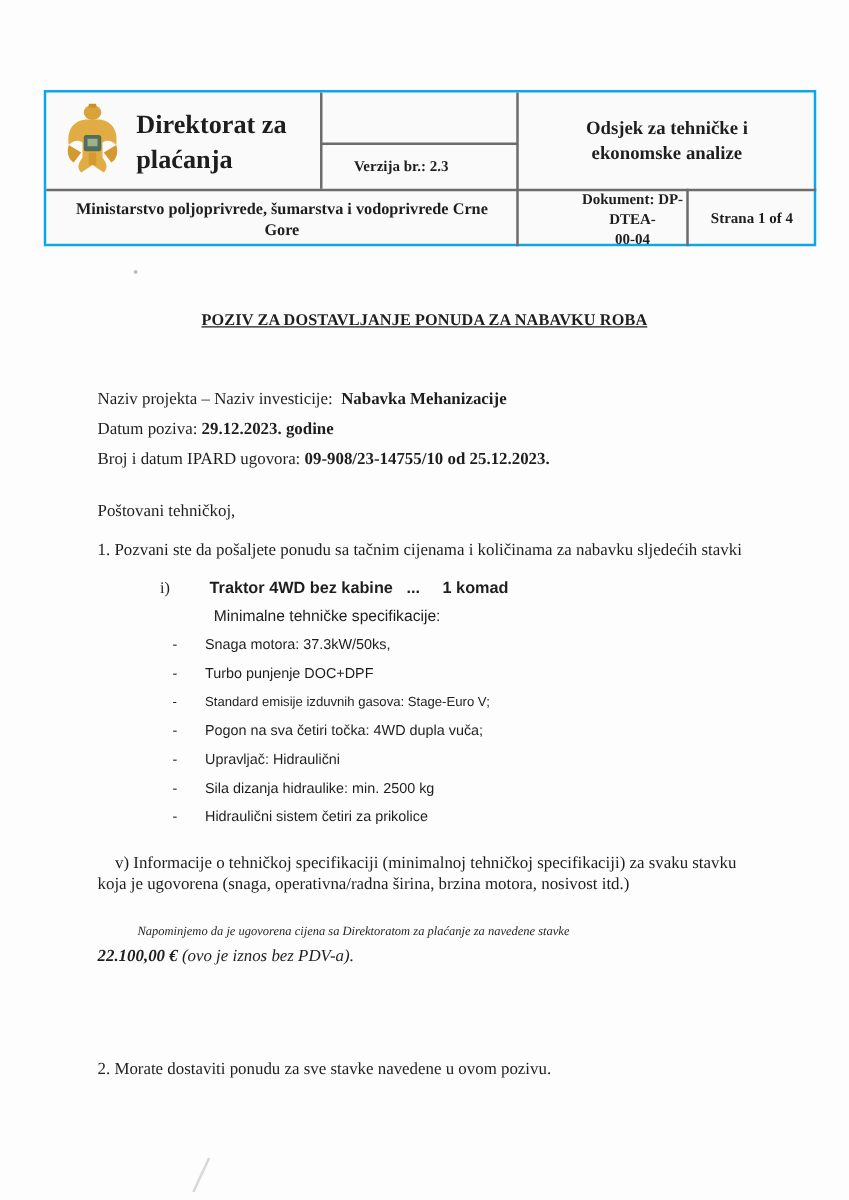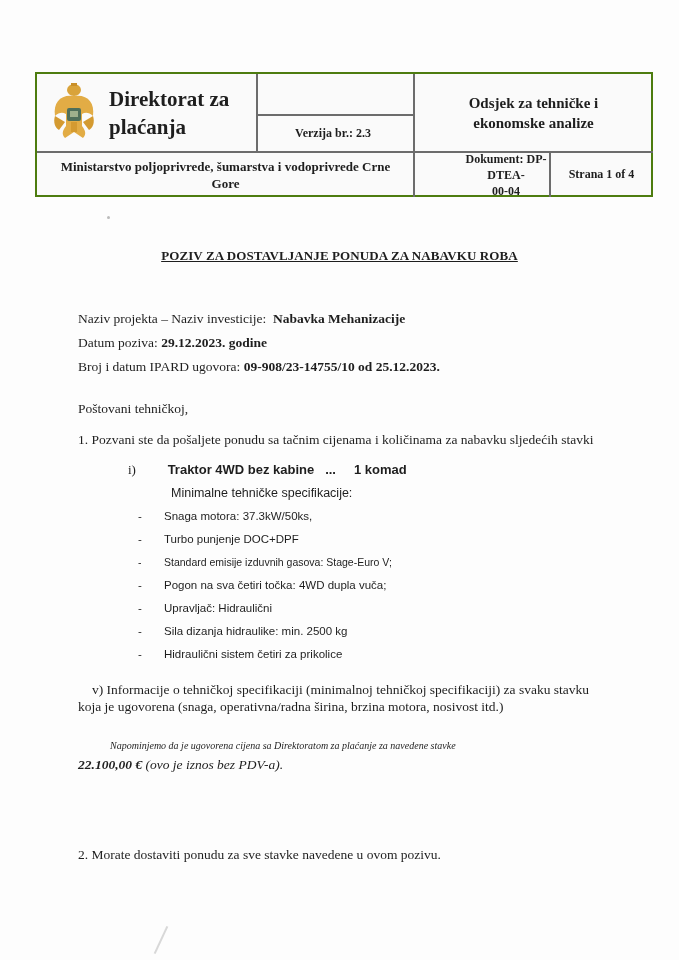--- a/index.html
+++ b/index.html
@@ -2,30 +2,30 @@
 <html><head>
 <meta charset="utf-8">
 <style>
   html, body { margin: 0; padding: 0; }
   body {
     width: 679px; height: 960px; background: #fdfdfd; position: relative; overflow: hidden;
     font-family: "Liberation Serif", "DejaVu Serif", serif; color: #1e1e1e;
   }
   .hdr {
     position: absolute; left: 35px; top: 72px; width: 618px; height: 125px;
-    border: 2px solid #4d7c0f; box-sizing: border-box; background: #fafafa;
+    border: 2px solid #0ea5e9; box-sizing: border-box; background: #fafafa;
   }
   .cell { position: absolute; box-sizing: border-box; display: flex; align-items: center; justify-content: center; text-align: center; font-weight: bold; }
   .vl { position: absolute; width: 1.5px; background: #6c6c6c; }
   .hl { position: absolute; height: 1.5px; background: #6c6c6c; }
   .logo-cell { left: 0; top: 0; width: 219px; height: 77px; justify-content: flex-start; }
   .logo { width: 46px; height: 62px; margin-left: 14px; margin-right: 12px; }
   .dir-name { font-size: 21px; line-height: 28px; text-align: left; font-weight: bold; }
   .pol-cell { left: 220px; top: 0; width: 156px; height: 40px; font-size: 12px; line-height: 15px; }
-  .ver-cell { left: 232px; top: 41px; width: 128px; height: 36px; font-size: 12px; }
+  .ver-cell { left: 220px; top: 41px; width: 128px; height: 36px; font-size: 12px; }
   .ods-cell { left: 377px; top: 0; width: 239px; height: 77px; font-size: 15px; line-height: 20px; }
   .min-cell { left: 0; top: 78px; width: 377px; height: 45px; font-size: 13px; line-height: 17px; padding: 0 6px; }
   .dok-cell { left: 378px; top: 78px; width: 134px; height: 45px; font-size: 12px; line-height: 16px; padding-left: 48px; }
   .str-cell { left: 513px; top: 78px; width: 103px; height: 45px; font-size: 12px; }
 
   .title {
     position: absolute; left: 0; width: 679px; top: 248px; text-align: center;
     font-weight: bold; font-size: 13px; text-decoration: underline; letter-spacing: 0.1px;
   }
   .line { position: absolute; font-size: 13.5px; white-space: nowrap; }

